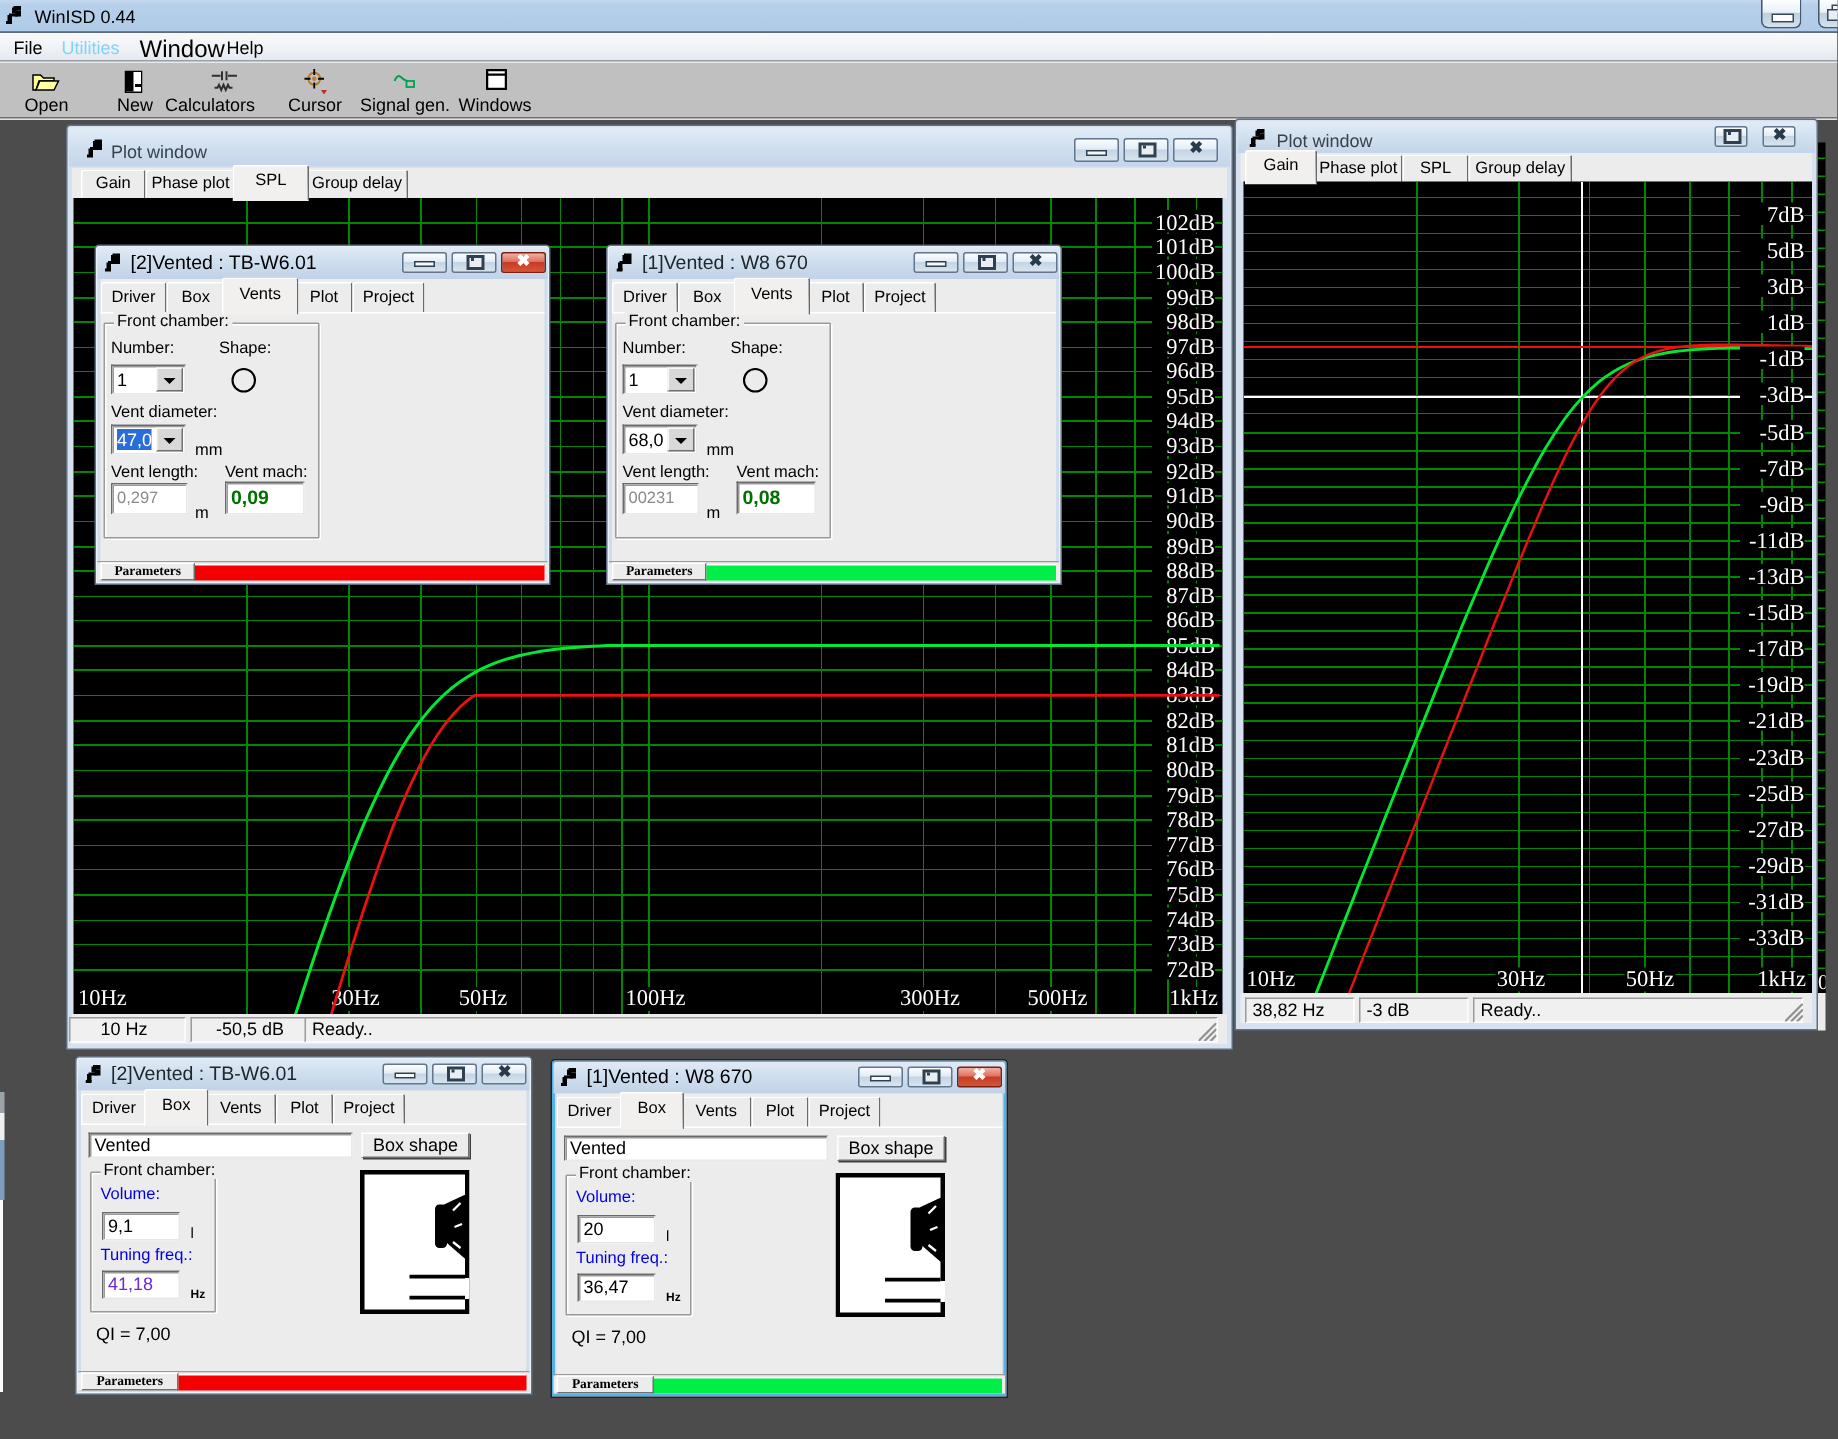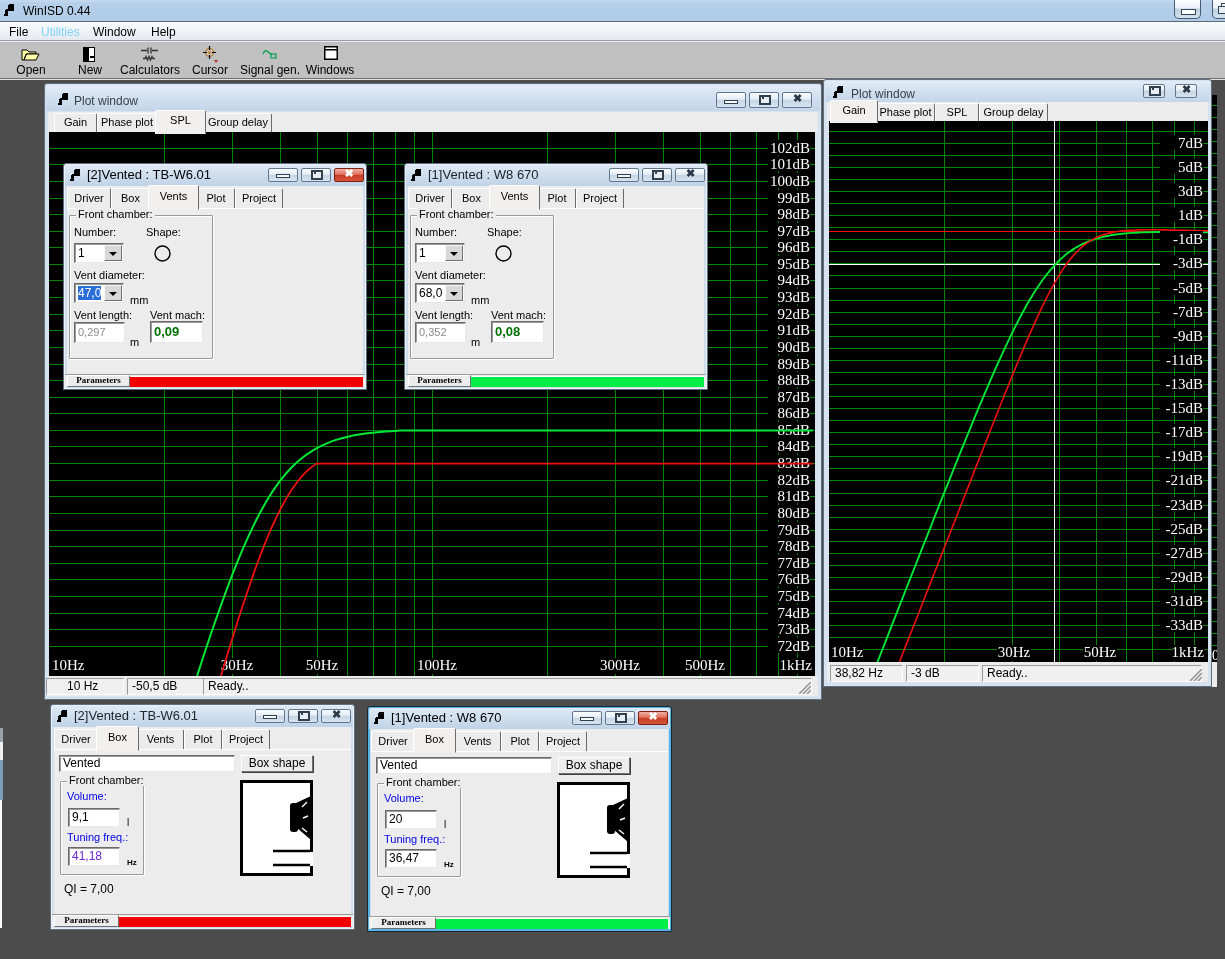--- a/index.html
+++ b/index.html
@@ -15,27 +15,27 @@
 <div style="position:absolute;left:1174px;top:0px;width:27px;height:19px;background:linear-gradient(180deg,#fdfeff 0%,#e9f1f8 45%,#becfdd 50%,#d3e2ee 100%);border:1px solid #46596d;border-top:none;border-radius:0 0 5px 5px;box-sizing:border-box">
     <div style="position:absolute;left:6px;top:9px;width:13px;height:4px;background:#fcfdfe;border:1px solid #37475a"></div>
   </div>
 <div style="position:absolute;left:1212px;top:0px;width:27px;height:19px;background:linear-gradient(180deg,#fdfeff 0%,#e9f1f8 45%,#becfdd 50%,#d3e2ee 100%);border:1px solid #46596d;border-top:none;border-radius:0 0 5px 5px;box-sizing:border-box">
     <div style="position:absolute;left:8px;top:3px;width:7px;height:6px;border:1px solid #37475a"></div>
     <div style="position:absolute;left:5px;top:6px;width:7px;height:6px;border:1px solid #37475a;background:#e8eef5"></div>
   </div>
 <div style="position:absolute;left:0;top:21px;width:1225px;height:20px;background:linear-gradient(180deg,#f9fafc 0%,#f0f2f6 55%,#e4e8f0 100%);border-top:1px solid #5c6a7a;border-bottom:1px solid #98a0ac;box-sizing:border-box"></div>
 <div style="position:absolute;left:9px;top:25px;font-size:12px;color:#000">File</div>
 <div style="position:absolute;left:41px;top:25px;font-size:12px;color:#7dd3fc">Utilities</div>
-<div style="position:absolute;left:93px;top:25px;font-size:12px;color:#000">Window</div>
+<div style="position:absolute;left:93px;top:25px;font-size:16px;color:#000">Window</div>
 <div style="position:absolute;left:151px;top:25px;font-size:12px;color:#000">Help</div>
 <div style="position:absolute;left:0;top:41px;width:1225px;height:38px;background:#c0c0c0;border-top:1px solid #e9e9e9;border-bottom:1px solid #6f6f6f;box-sizing:border-box"></div>
 <div style="position:absolute;left:0;top:79px;width:1225px;height:1px;background:#e2e2e2"></div>
 <div style="position:absolute;left:-9px;top:63px;width:80px;text-align:center;font-size:12px;color:#000">Open</div>
 <div style="position:absolute;left:50px;top:63px;width:80px;text-align:center;font-size:12px;color:#000">New</div>
-<div style="position:absolute;left:110px;top:63px;width:80px;text-align:center;font-size:12px;color:#000">Calculators</div>
+<div style="position:absolute;left:110px;top:63px;width:80px;font-size:12px;color:#000">Calculators</div>
 <div style="position:absolute;left:170px;top:63px;width:80px;text-align:center;font-size:12px;color:#000">Cursor</div>
 <div style="position:absolute;left:230px;top:63px;width:80px;text-align:center;font-size:12px;color:#000">Signal gen.</div>
 <div style="position:absolute;left:290px;top:63px;width:80px;text-align:center;font-size:12px;color:#000">Windows</div>
 <svg style="position:absolute;left:21px;top:48px" width="19" height="13" viewBox="0 0 19 13">
     <path d="M1 12 L1 2 L6 2 L8 4 L15 4 L15 6 L5 6 L3 12 Z" fill="#ffff9e" stroke="#000" stroke-width="1"></path>
     <path d="M3 12 L5.5 6 L18 6 L15 12 Z" fill="#ffffa8" stroke="#000" stroke-width="1"></path>
   </svg>
 <svg style="position:absolute;left:83px;top:47px" width="12" height="15" viewBox="0 0 12 15">
     <rect x="0.5" y="0.5" width="11" height="14" fill="#fff" stroke="#000"></rect>
     <rect x="1" y="1" width="5" height="13" fill="#000"></rect>
@@ -224,21 +224,21 @@
       <rect x="635" y="526" width="42" height="16" fill="#000"></rect>
       <text x="656" y="538" text-anchor="middle">500Hz</text>
       <rect x="732" y="526" width="32" height="16" fill="#000"></rect>
       <text x="763" y="538" text-anchor="end">1kHz</text>
     </g>
     <polyline fill="none" stroke="#00e835" stroke-width="2.0" points="144.5,555.3 149.4,539.9 154.3,524.8 159.2,510.0 164.1,495.5 169.1,481.4 174.0,467.6 178.9,454.3 183.8,441.4 188.7,429.1 193.6,417.3 198.6,406.1 203.5,395.6 208.4,385.7 213.3,376.5 218.2,368.0 223.1,360.1 228.1,352.9 233.0,346.4 237.9,340.5 242.8,335.3 247.7,330.5 252.6,326.3 257.5,322.6 262.5,319.3 267.4,316.4 272.3,313.8 277.2,311.6 282.1,309.6 287.0,307.9 292.0,306.5 296.9,305.2 301.8,304.1 306.7,303.1 311.6,302.2 316.5,301.5 321.5,300.9 326.4,300.4 331.3,299.9 336.2,299.5 341.1,299.2 346.0,298.9 351.0,298.6 355.9,298.4 360.8,298.4 365.7,298.4 370.6,298.4 375.5,298.4 380.5,298.4 385.4,298.4 390.3,298.4 395.2,298.4 400.1,298.4 405.0,298.4 410.0,298.4 414.9,298.4 419.8,298.4 424.7,298.4 429.6,298.4 434.5,298.4 439.5,298.4 444.4,298.4 449.3,298.4 454.2,298.4 459.1,298.4 464.0,298.4 469.0,298.4 473.9,298.4 478.8,298.4 483.7,298.4 488.6,298.4 493.5,298.4 498.5,298.4 503.4,298.4 508.3,298.4 513.2,298.4 518.1,298.4 523.0,298.4 528.0,298.4 532.9,298.4 537.8,298.4 542.7,298.4 547.6,298.4 552.5,298.4 557.5,298.4 562.4,298.4 567.3,298.4 572.2,298.4 577.1,298.4 582.0,298.4 587.0,298.4 591.9,298.4 596.8,298.4 601.7,298.4 606.6,298.4 611.5,298.4 616.5,298.4 621.4,298.4 626.3,298.4 631.2,298.4 636.1,298.4 641.0,298.4 646.0,298.4 650.9,298.4 655.8,298.4 660.7,298.4 665.6,298.4 670.5,298.4 675.5,298.4 680.4,298.4 685.3,298.4 690.2,298.4 695.1,298.4 700.0,298.4 705.0,298.4 709.9,298.4 714.8,298.4 719.7,298.4 724.6,298.4 729.5,298.4 734.5,298.4 739.4,298.4 744.3,298.4 749.2,298.4 754.1,298.4 759.0,298.4 764.0,298.4"></polyline>
     <polyline fill="none" stroke="#ee1010" stroke-width="1.8" points="169.1,553.6 174.0,537.1 178.9,520.9 183.8,504.9 188.7,489.3 193.6,474.0 198.6,459.2 203.5,444.9 208.4,431.3 213.3,418.2 218.2,406.0 223.1,394.5 228.1,383.9 233.0,374.2 237.9,365.4 242.8,357.6 247.7,350.7 252.6,344.7 257.5,339.5 262.5,335.1 267.4,331.6 272.3,331.6 277.2,331.6 282.1,331.6 287.0,331.6 292.0,331.6 296.9,331.6 301.8,331.6 306.7,331.6 311.6,331.6 316.5,331.6 321.5,331.6 326.4,331.6 331.3,331.6 336.2,331.6 341.1,331.6 346.0,331.6 351.0,331.6 355.9,331.6 360.8,331.6 365.7,331.6 370.6,331.6 375.5,331.6 380.5,331.6 385.4,331.6 390.3,331.6 395.2,331.6 400.1,331.6 405.0,331.6 410.0,331.6 414.9,331.6 419.8,331.6 424.7,331.6 429.6,331.6 434.5,331.6 439.5,331.6 444.4,331.6 449.3,331.6 454.2,331.6 459.1,331.6 464.0,331.6 469.0,331.6 473.9,331.6 478.8,331.6 483.7,331.6 488.6,331.6 493.5,331.6 498.5,331.6 503.4,331.6 508.3,331.6 513.2,331.6 518.1,331.6 523.0,331.6 528.0,331.6 532.9,331.6 537.8,331.6 542.7,331.6 547.6,331.6 552.5,331.6 557.5,331.6 562.4,331.6 567.3,331.6 572.2,331.6 577.1,331.6 582.0,331.6 587.0,331.6 591.9,331.6 596.8,331.6 601.7,331.6 606.6,331.6 611.5,331.6 616.5,331.6 621.4,331.6 626.3,331.6 631.2,331.6 636.1,331.6 641.0,331.6 646.0,331.6 650.9,331.6 655.8,331.6 660.7,331.6 665.6,331.6 670.5,331.6 675.5,331.6 680.4,331.6 685.3,331.6 690.2,331.6 695.1,331.6 700.0,331.6 705.0,331.6 709.9,331.6 714.8,331.6 719.7,331.6 724.6,331.6 729.5,331.6 734.5,331.6 739.4,331.6 744.3,331.6 749.2,331.6 754.1,331.6 759.0,331.6 764.0,331.6"></polyline>
   </svg>
 <div style="position:absolute;left:48px;top:676px;width:770px;height:20px;background:#ececec"></div>
 <div style="position:absolute;left:46px;top:678px;width:78px;height:17px;box-sizing:border-box;border:1px solid;border-color:#9a9a9a #fdfdfd #fdfdfd #9a9a9a;background:#f0f0f0;padding-left:20px;line-height:15px;white-space:nowrap;overflow:hidden">10 Hz</div>
-<div style="position:absolute;left:127px;top:678px;width:94px;height:17px;box-sizing:border-box;border:1px solid;border-color:#9a9a9a #fdfdfd #fdfdfd #9a9a9a;background:#f0f0f0;padding-left:4px;line-height:15px;white-space:nowrap;overflow:hidden">-50,5 dB</div>
+<div style="position:absolute;left:127px;top:678px;width:94px;height:17px;box-sizing:border-box;border:1px solid;border-color:#9a9a9a #fdfdfd #fdfdfd #9a9a9a;background:#f0f0f0;padding-left:16px;line-height:15px;white-space:nowrap;overflow:hidden">-50,5 dB</div>
 <div style="position:absolute;left:203px;top:678px;width:609px;height:17px;box-sizing:border-box;border:1px solid;border-color:#9a9a9a #fdfdfd #fdfdfd #9a9a9a;background:#f0f0f0;padding-left:4px;line-height:15px;white-space:nowrap;overflow:hidden">Ready..</div>
 <svg style="position:absolute;left:799px;top:682px" width="12" height="12">
     <g stroke="#909090" stroke-width="1.5">
       <line x1="12" y1="0" x2="0" y2="12"></line>
       <line x1="12" y1="4" x2="4" y2="12"></line>
       <line x1="12" y1="8" x2="8" y2="12"></line>
     </g>
   </svg>
 <div style="position:absolute;left:1212px;top:95px;width:5px;height:567px;background:#000"></div>
 <svg style="position:absolute;left:1212px;top:95px" width="5" height="567">
@@ -541,21 +541,21 @@
 <svg style="position:absolute;left:495px;top:245px" width="17" height="17">
     <circle cx="8.5" cy="8.5" r="7.5" fill="#ececec" stroke="#000" stroke-width="1.4"></circle>
   </svg>
 <div style="position:absolute;left:415px;top:269px;font-size:11px">Vent diameter:</div>
 <div style="position:absolute;left:415px;top:283px;width:50px;height:20px;box-sizing:border-box;background:#fff;border:1px solid;border-color:#6a6a6a #e8e8e8 #e8e8e8 #6a6a6a;box-shadow:inset 1px 1px 0 #9a9a9a;color:#000;padding:2px 0 0 3px;line-height:14px">68,0<div style="position:absolute;right:1px;top:1px;bottom:1px;width:16px;background:#d8d8d8;border:1px solid;border-color:#f8f8f8 #707070 #707070 #f8f8f8;"><svg width="16" height="16" viewBox="0 0 16 16">
         <path d="M4 6 L12 6 L8 10Z" fill="#000"></path>
       </svg></div></div>
 <div style="position:absolute;left:471px;top:294px;font-size:11px">mm</div>
 <div style="position:absolute;left:415px;top:309px;font-size:11px">Vent length:</div>
 <div style="position:absolute;left:491px;top:309px;font-size:11px">Vent mach:</div>
-<div style="position:absolute;left:415px;top:322px;width:51px;height:21px;box-sizing:border-box;background:#fff;border:1px solid;border-color:#6a6a6a #e8e8e8 #e8e8e8 #6a6a6a;box-shadow:inset 1px 1px 0 #9a9a9a;color:#8a8a8a;font-size:11px;padding:2px 0 0 3px;line-height:15px">0,352</div>
+<div style="position:absolute;left:415px;top:322px;width:51px;height:21px;box-sizing:border-box;background:#fff;border:1px solid;border-color:#6a6a6a #e8e8e8 #e8e8e8 #6a6a6a;box-shadow:inset 1px 1px 0 #9a9a9a;color:#8a8a8a;font-size:11px;padding:2px 0 0 3px;line-height:15px">00231</div>
 <div style="position:absolute;left:471px;top:336px;font-size:11px">m</div>
 <div style="position:absolute;left:491px;top:321px;width:53px;height:22px;box-sizing:border-box;background:#fff;border:1px solid;border-color:#6a6a6a #e8e8e8 #e8e8e8 #6a6a6a;box-shadow:inset 1px 1px 0 #9a9a9a;color:#007000;font-weight:bold;font-size:13px;padding:2px 0 0 3px;line-height:16px">0,08</div>
 <div style="position:absolute;left:406px;top:374px;width:300px;height:1px;background:#9a9a9a"></div>
 <div style="position:absolute;left:406px;top:375px;width:300px;height:12px;background:#ececec"></div>
 <div style="position:absolute;left:408px;top:375px;width:63px;height:12px;background:#ececec;border:1px solid;border-color:#fff #707070 #707070 #fff;box-sizing:border-box;font-family:'Liberation Serif';font-size:9px;font-weight:bold;text-align:center;line-height:9px">Parameters</div>
 <div style="position:absolute;left:471px;top:376px;width:233px;height:11px;background:#00ef46;border-top:1px solid #fff;box-sizing:border-box"></div>
 <div style="position:absolute;left:50px;top:704px;width:305px;height:226px;box-sizing:border-box;background:#cfdded;border:1px solid #5f6f80;border-radius:3px 3px 0 0;box-shadow:inset 0 0 0 1px #e9f1f9"></div>
 <div style="position:absolute;left:52px;top:706px;width:301px;height:21px;background:linear-gradient(180deg,#dfeaf5 0%,#cfdfef 45%,#c0d2e7 100%);border-radius:2px 2px 0 0"></div>
 <div style="position:absolute;left:74px;top:708px;font-size:13px;color:#20262c;white-space:nowrap">[2]Vented : TB-W6.01</div>
 <svg style="position:absolute;left:57px;top:709px" width="12" height="14" viewBox="0 0 12 14">

